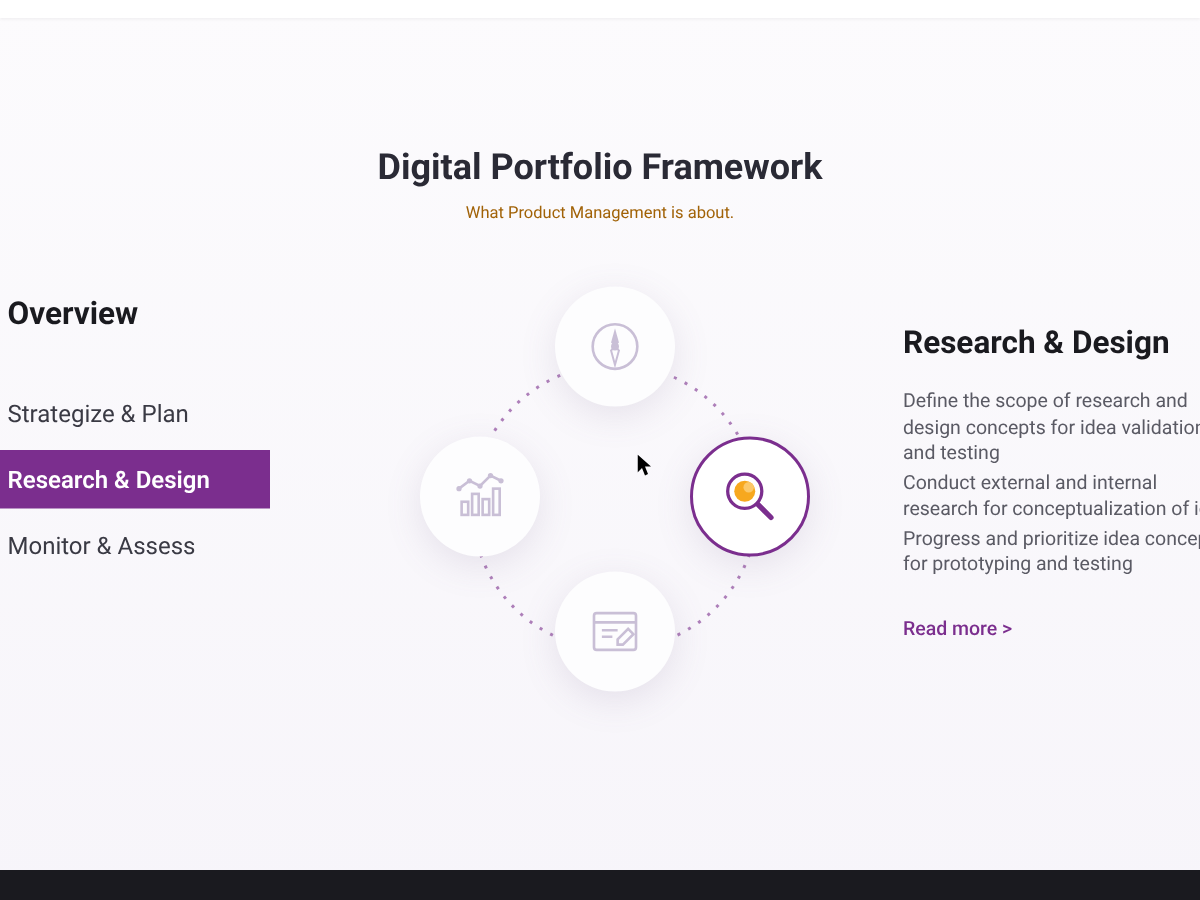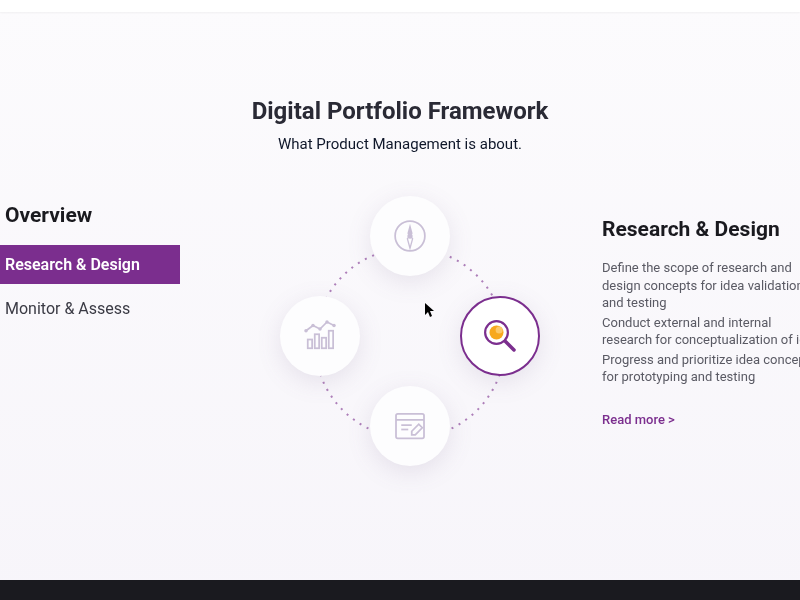--- a/index.html
+++ b/index.html
@@ -25,39 +25,39 @@
     .header {
       text-align: center;
       margin-top: 85px;
     }
     .header h1 {
       font-size: 24px;
       font-weight: 700;
       color: #2a2a35;
     }
     .header p {
-      font-size: 15px;
-      color: #0f172a;
+      font-size: 11px;
+      color: #a16207;
       margin-top: 10px;
     }
     .content {
       display: flex;
       flex: 1;
       position: relative;
       margin-top: 50px;
     }
     .sidebar {
       width: 180px;
       padding-left: 5px;
     }
     .sidebar-title {
       font-size: 21px;
       font-weight: 700;
       color: #1a1a1f;
-      margin-bottom: 18px;
+      margin-bottom: 34px;
     }
     .nav-item {
       display: block;
       padding: 10px 12px 10px 0;
       font-size: 16px;
       color: #3a3a44;
       cursor: pointer;
       margin-bottom: 5px;
     }
     .nav-item.active {
@@ -155,20 +155,21 @@
 
 <div class="container">
   <div class="header">
     <h1>Digital Portfolio Framework</h1>
     <p>What Product Management is about.</p>
   </div>
 
   <div class="content">
     <div class="sidebar">
       <div class="sidebar-title">Overview</div>
+      <div class="nav-item">Strategize &amp; Plan</div>
       <div class="nav-item active">Research &amp; Design</div>
       <div class="nav-item">Monitor &amp; Assess</div>
     </div>
 
     <div class="diagram-area">
       <svg class="orbit" viewBox="0 0 200 200">
         <circle cx="100" cy="100" r="95" fill="none" stroke="#7b2e8e" stroke-width="2" stroke-dasharray="2 6" opacity="0.6"></circle>
       </svg>
 
       <div class="circle-node node-top">

